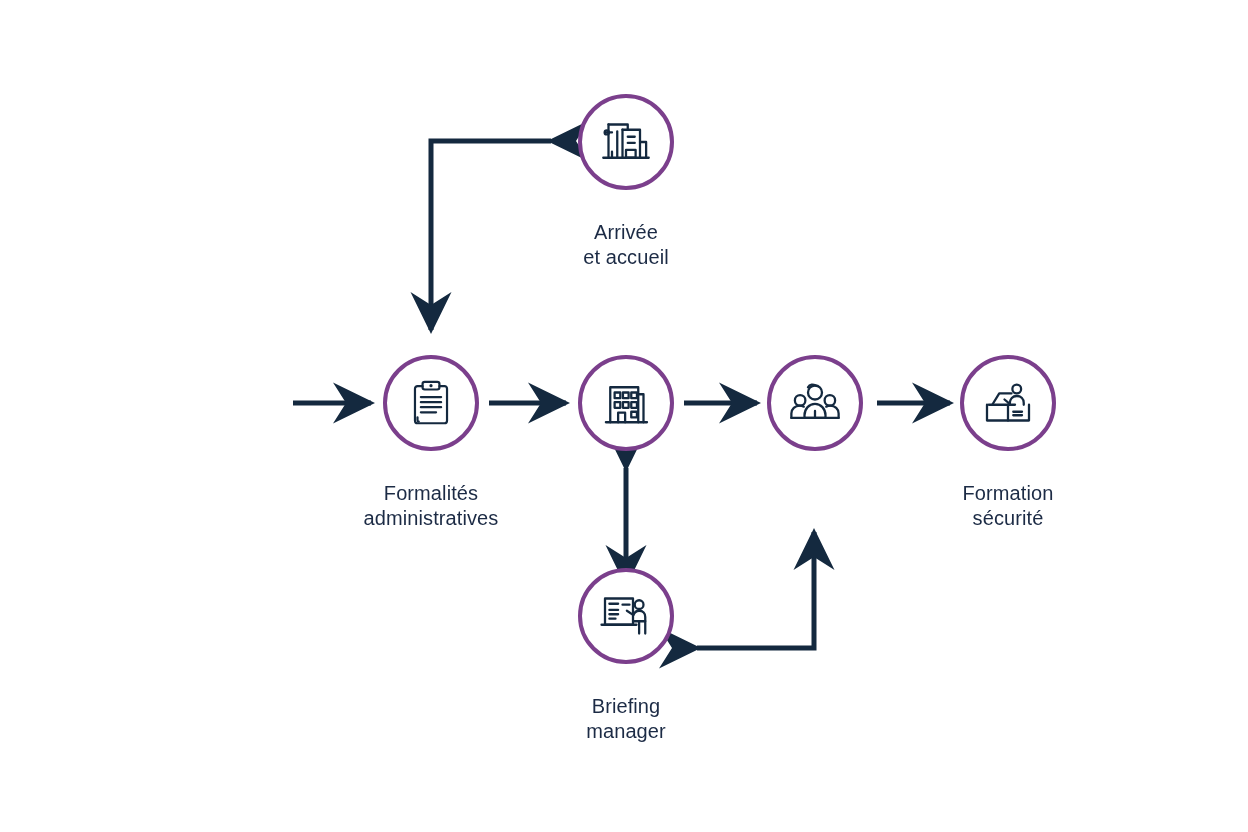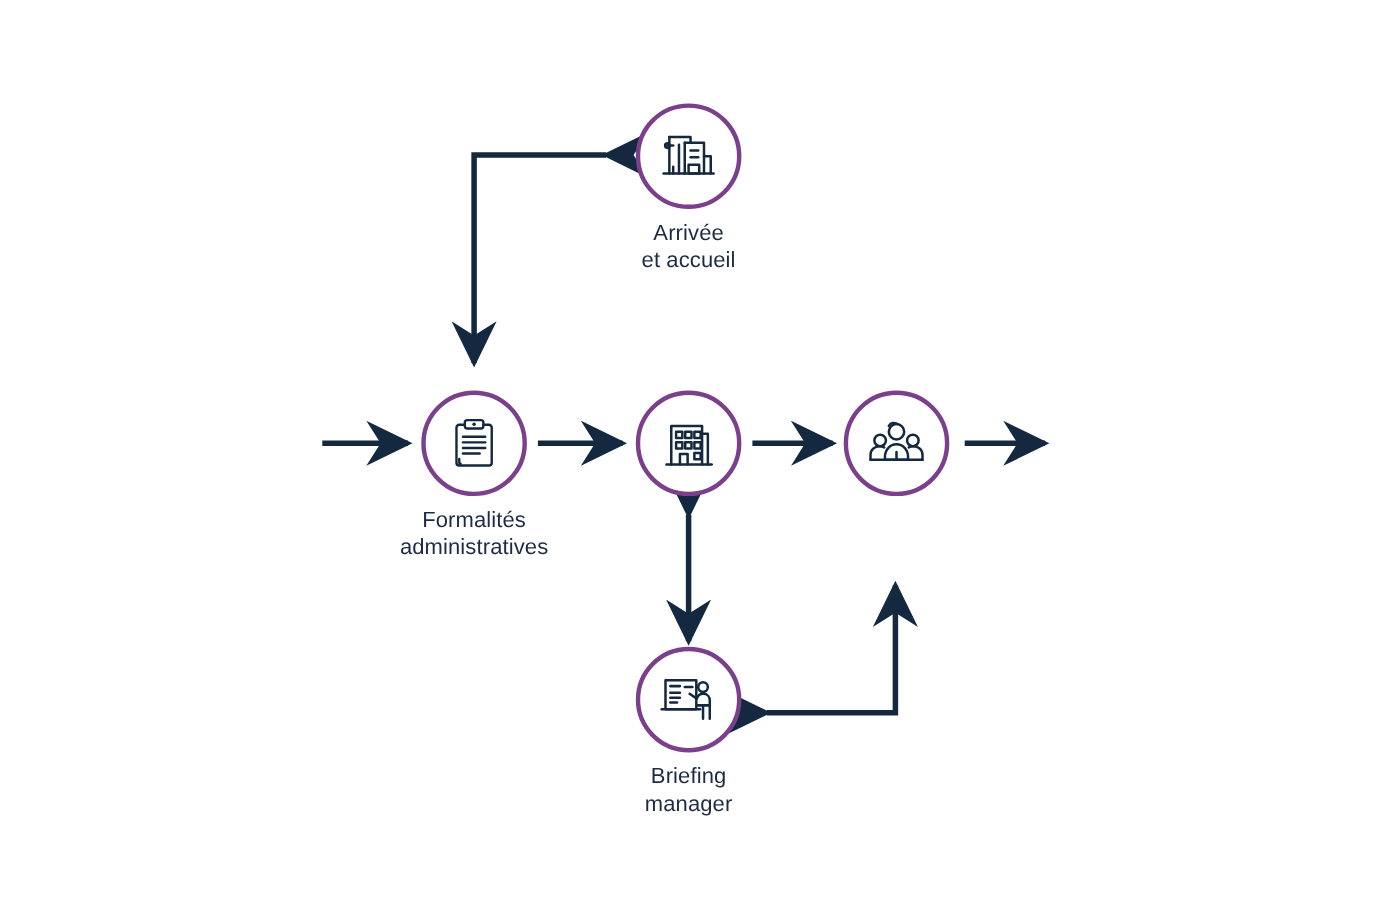--- a/index.html
+++ b/index.html
@@ -17,21 +17,21 @@
   .node-circle{
     width:96px;height:96px;margin:0 auto;
     border-radius:50%;
     border:4px solid #7B3F8C;
     background:#ffffff;
     box-sizing:border-box;
     display:flex;align-items:center;justify-content:center;
   }
   .node-circle svg{display:block;}
   .node-label{
-    margin-top:10px;
+    margin-top:30px;
     font-size:20px;
     line-height:25px;
     color:#1C2B45;
     letter-spacing:.1px;
     white-space:pre-line;
   }
 </style>
 </head>
 <body>
 
@@ -113,20 +113,37 @@
         <path d="M5 49 L5 44 C5 38.8 9.2 35 14.5 35 C16.2 35 17.8 35.4 19.2 36.2"></path>
         <circle cx="49" cy="29" r="6"></circle>
         <path d="M59 49 L59 44 C59 38.8 54.8 35 49.5 35 C47.8 35 46.2 35.4 44.8 36.2"></path>
         <path d="M5 49 L59 49"></path>
         <path d="M32 41 L32 49"></path>
         <path d="M24 14 C26 10 30 10.5 33 12"></path>
       </svg>
     </div>
   </div>
 
+  <div class="node" style="left:918px;top:355px;">
+    <div class="node-circle">
+      <svg width="56" height="56" viewBox="0 0 64 64" fill="none" stroke="#14293F" stroke-width="2.6" stroke-linejoin="round" stroke-linecap="round">
+        <circle cx="42" cy="16" r="5"></circle>
+        <path d="M34 33 C34 27 37.5 24 42 24 C46.5 24 50 27 50 32 L50 34"></path>
+        <path d="M34 33 L28 28"></path>
+        <path d="M14 34 L22 21 L36 21"></path>
+        <path d="M10 34 L40 34"></path>
+        <path d="M8 34 L8 52 L56 52 L56 34"></path>
+        <path d="M32 34 L32 52"></path>
+        <path d="M38 42 L48 42"></path>
+        <path d="M38 46 L48 46"></path>
+      </svg>
+    </div>
+    <div class="node-label">Formation
+sécurité</div>
+  </div>
 
   <div class="node" style="left:536px;top:94px;">
     <div class="node-circle">
       <svg width="56" height="56" viewBox="0 0 64 64" fill="none" stroke="#14293F" stroke-width="2.6" stroke-linejoin="round" stroke-linecap="round">
         <path d="M12 12 L34 12 L34 18"></path>
         <path d="M12 12 L12 50"></path>
         <path d="M22 20 L22 50"></path>
         <path d="M28 18 L48 18 L48 50"></path>
         <path d="M28 18 L28 50"></path>
         <path d="M48 32 L55 32 L55 50"></path>
@@ -136,21 +153,21 @@
         <path d="M8 21 L16 21"></path>
         <circle cx="10" cy="21" r="2.4"></circle>
         <path d="M16 43 L16 50"></path>
         <rect x="32" y="41" width="11" height="9"></rect>
       </svg>
     </div>
     <div class="node-label">Arrivée
 et accueil</div>
   </div>
 
-  <div class="node" style="left:536px;top:588px;">
+  <div class="node" style="left:536px;top:568px;">
     <div class="node-circle">
       <svg width="56" height="56" viewBox="0 0 64 64" fill="none" stroke="#14293F" stroke-width="2.6" stroke-linejoin="round" stroke-linecap="round">
         <rect x="8" y="12" width="32" height="30"></rect>
         <path d="M4 42 L44 42"></path>
         <path d="M13 18 L23 18"></path>
         <path d="M13 25 L23 25"></path>
         <path d="M13 30 L23 30"></path>
         <path d="M13 35 L20 35"></path>
         <path d="M28 19 L36 19"></path>
         <circle cx="47" cy="19" r="5"></circle>

